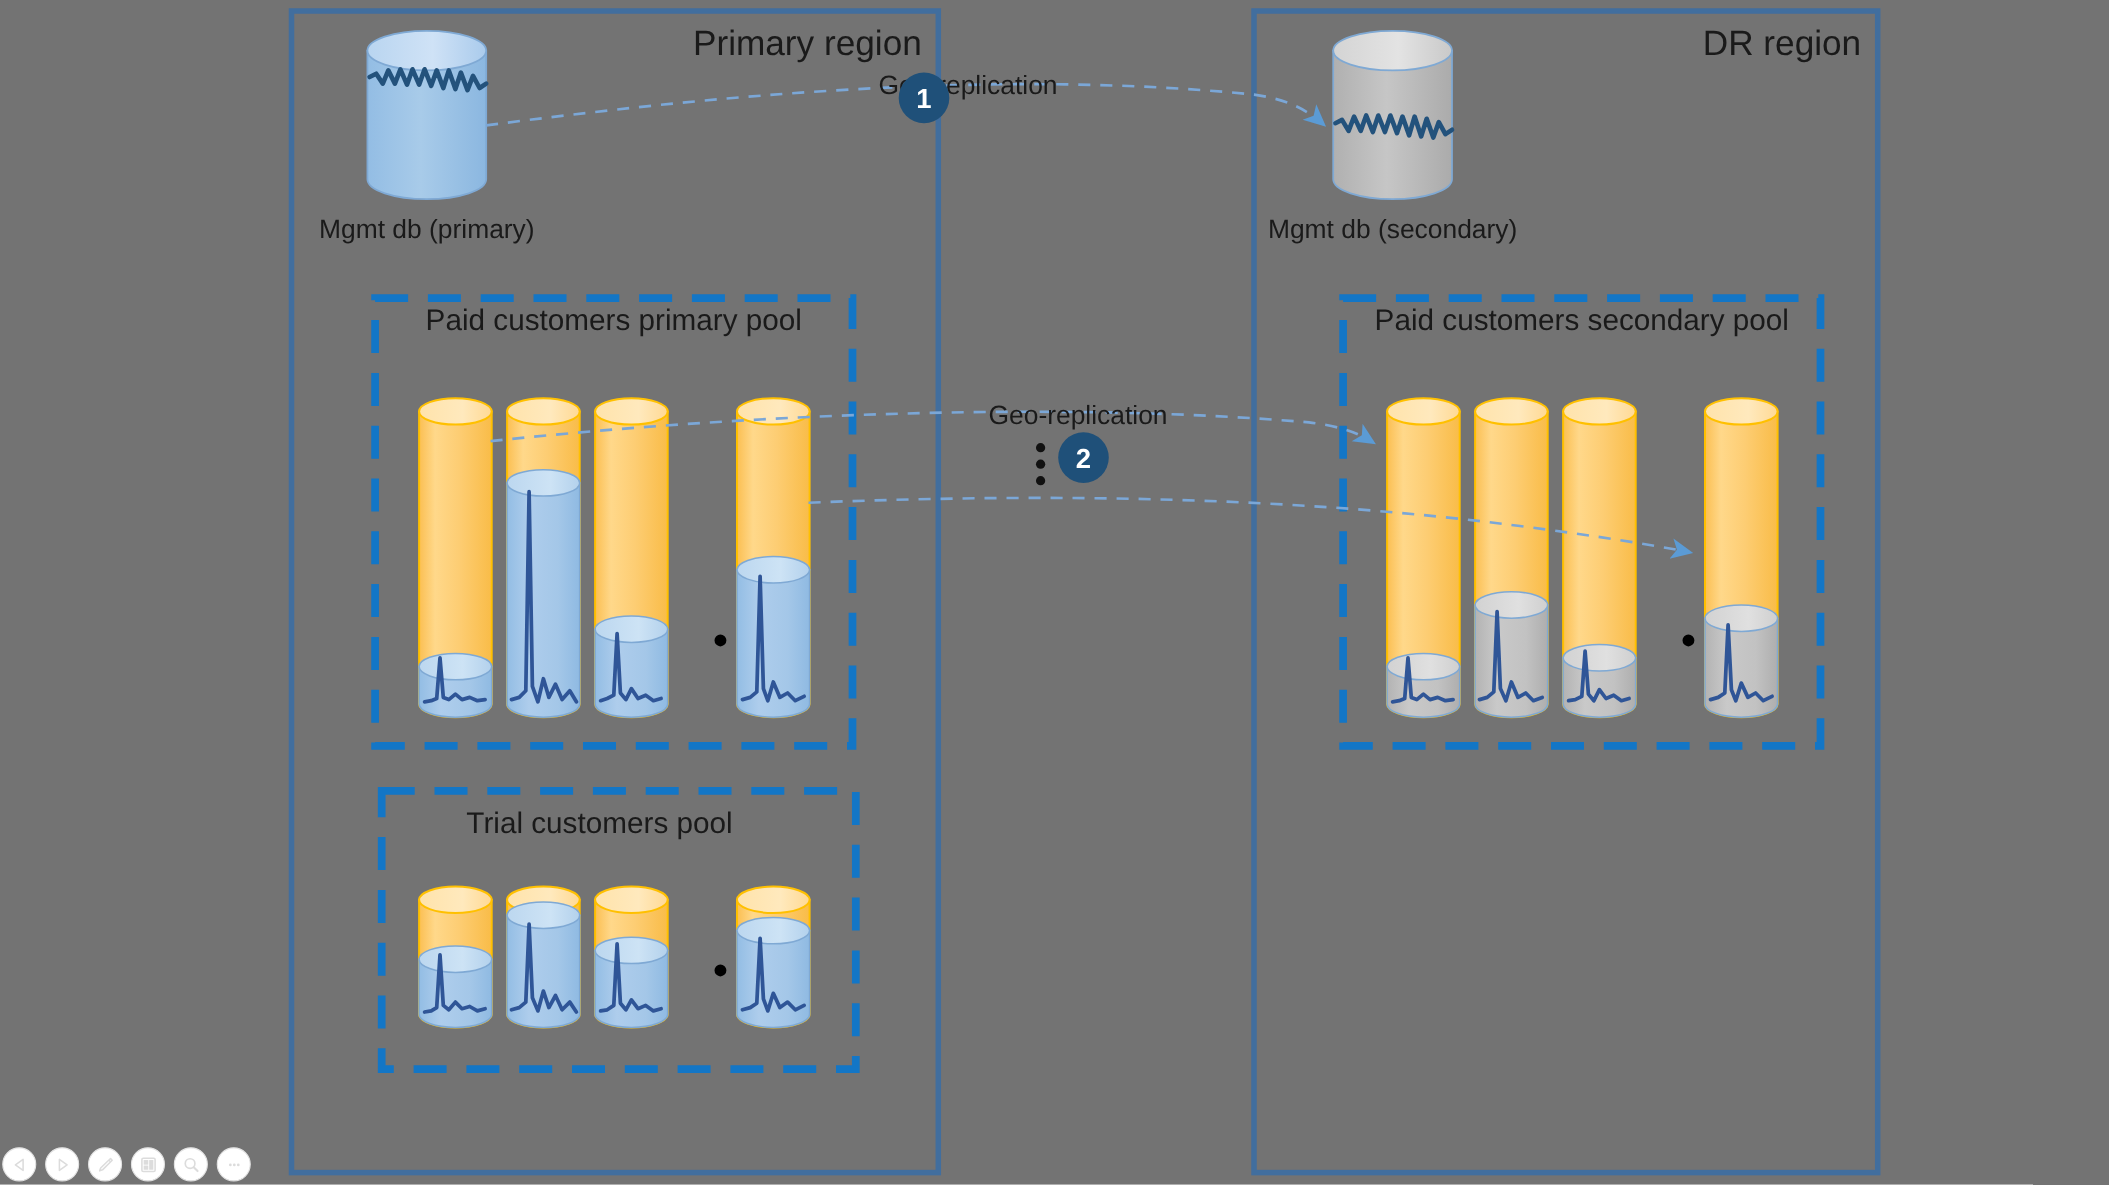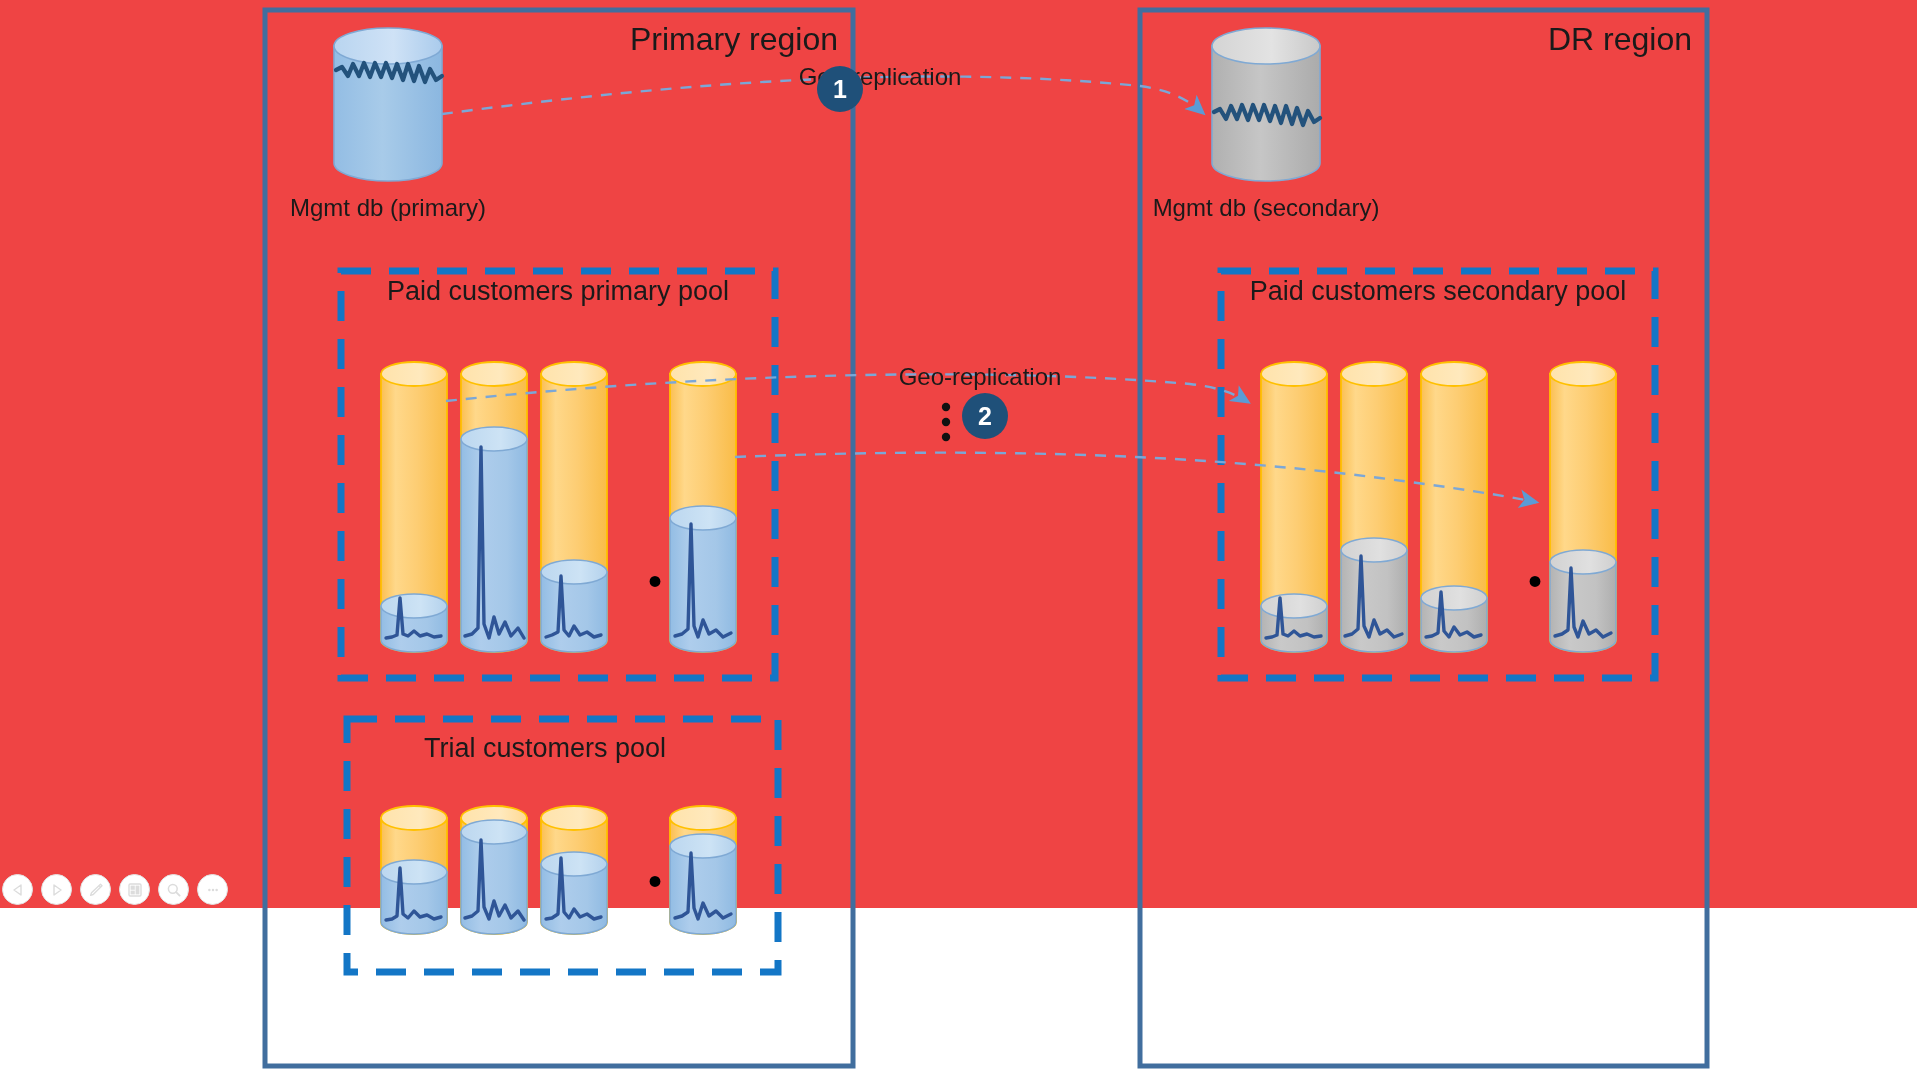--- a/index.html
+++ b/index.html
@@ -1,17 +1,17 @@
 <!DOCTYPE html>
 <html><head>
 <meta charset="utf-8">
 <style>
   html,body{margin:0;padding:0;background:#ffffff;}
   body{width:1917px;height:1077px;overflow:hidden;font-family:"Liberation Sans",sans-serif;}
-  #stage{position:relative;width:1917px;height:908px;background:#ef4444;}
+  #stage{position:relative;width:1917px;height:1077px;background:#737373;}
   svg.diagram{position:absolute;left:0;top:0;width:1917px;height:1077px;display:block;}
   .lbl{font-family:"Liberation Sans",sans-serif;fill:#1a1a1a;}
   .region-title{font-size:32px;}
   .pool-title{font-size:27px;}
   .db-caption{font-size:24px;}
   .geo-label{font-size:24px;}
   .badge-num{font-size:25px;fill:#ffffff;font-weight:bold;}
   .dots{font-size:40px;fill:#000;letter-spacing:4px;}
   
   #toolbar{position:absolute;left:2px;bottom:3px;display:flex;gap:8px;align-items:center;}

